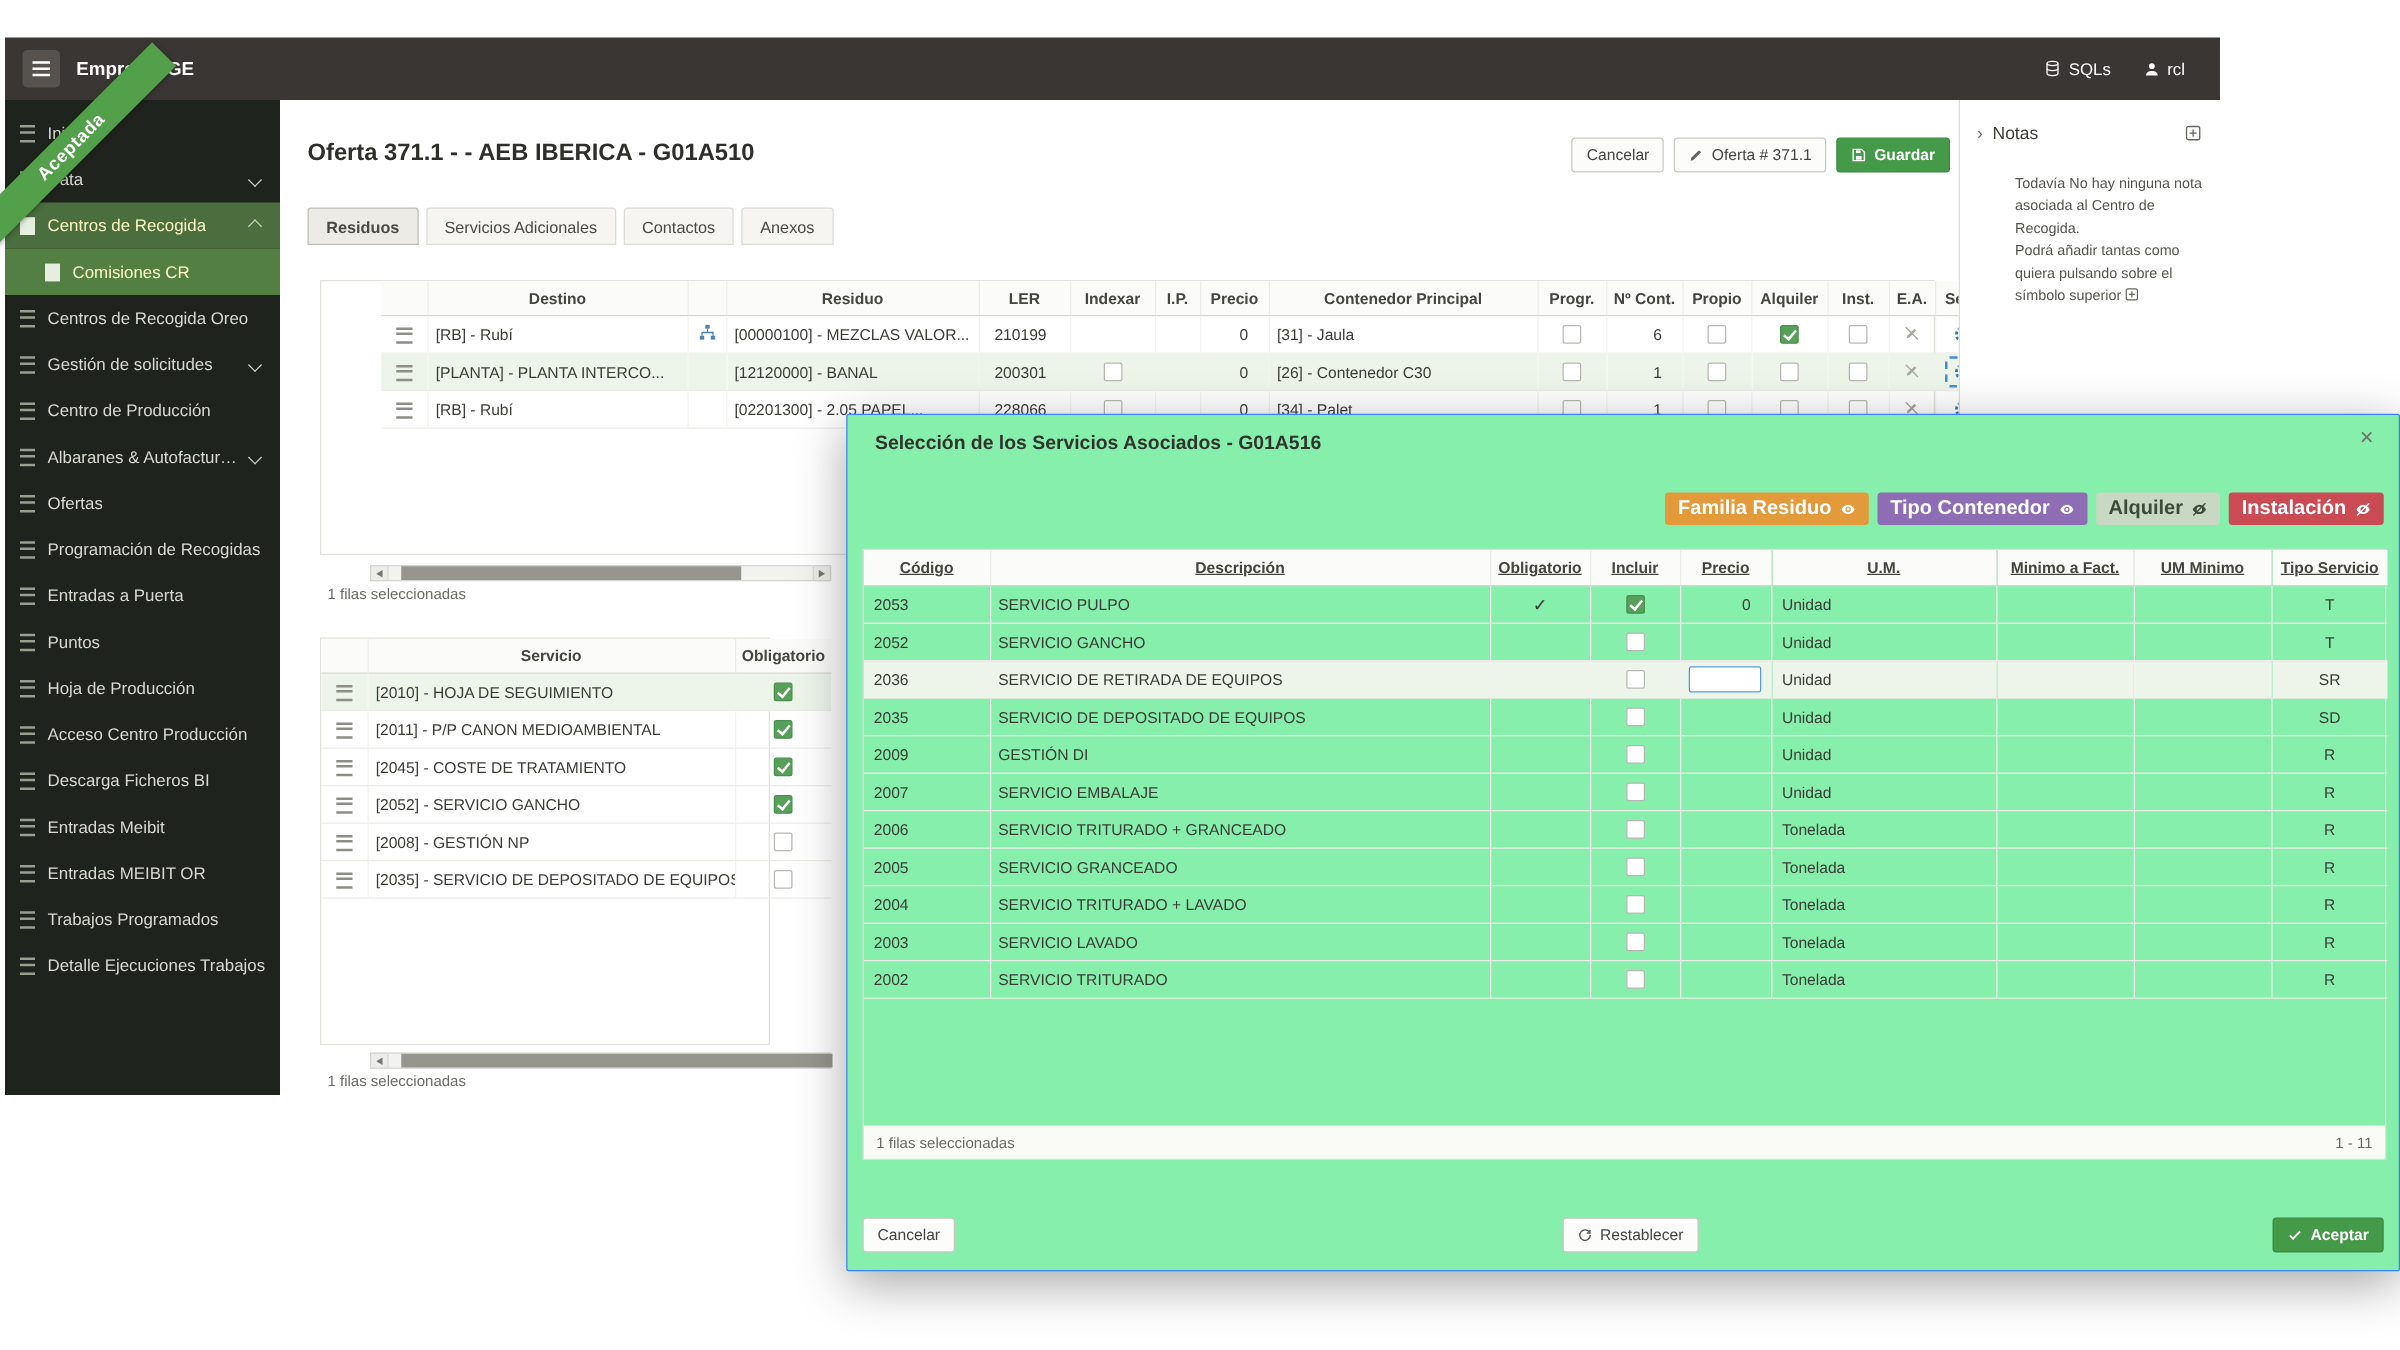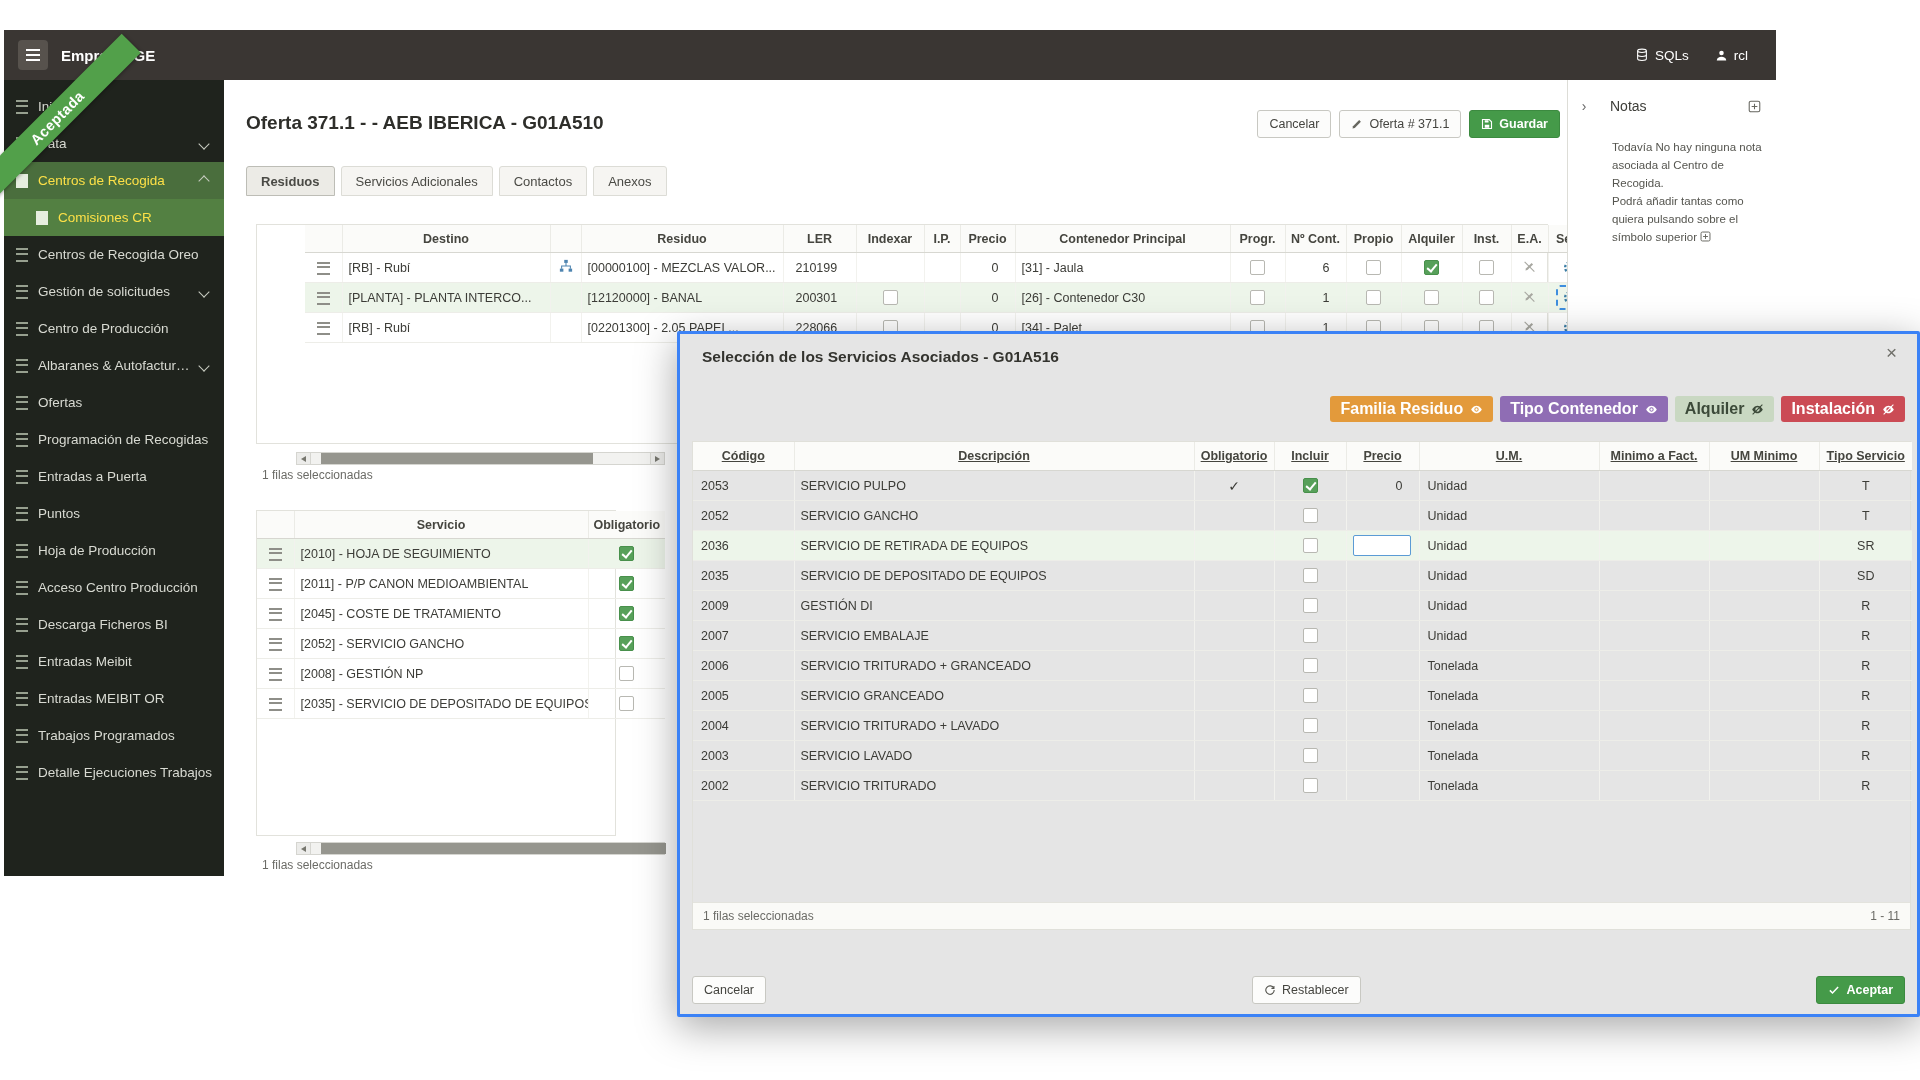--- a/index.html
+++ b/index.html
@@ -16,21 +16,21 @@
 
   
   .ribbon{position:absolute;left:-48px;top:104px;width:210px;height:27px;background:#52A04A;color:#fff;
     display:flex;align-items:center;justify-content:center;font-size:14.5px;font-weight:bold;letter-spacing:.5px;
     transform:rotate(-45deg);z-index:30;box-shadow:0 1px 4px rgba(0,0,0,.35);}
 
   
   .sidebar{position:absolute;left:4px;top:80px;width:220px;height:796px;background:#1F231D;z-index:20;padding-top:8px;box-sizing:border-box;}
   .nav-item{display:flex;align-items:center;height:37px;padding-left:12px;gap:10px;color:#D8DAD2;font-size:13.5px;cursor:pointer;white-space:nowrap;overflow:hidden;}
   .nav-item.sub{padding-left:32px;}
-  .nav-item.active{background:#4A6E3D;color:#fde047;text-align:right;}
+  .nav-item.active{background:#4A6E3D;color:#fef9c3;text-align:right;}
   .nav-item.sub.active{background:#538042;}
   .nav-ico{flex:0 0 12px;display:inline-block;width:12px;height:10px;border-top:2px solid #97A08F;border-bottom:2px solid #97A08F;position:relative;}
   .nav-ico::after{content:"";position:absolute;left:0;right:0;top:3px;height:2px;background:#97A08F;}
   .nav-item.active .nav-ico,.nav-item.active .nav-ico::after{border-color:#E6EEDF;background:#E6EEDF;}
   .chev{flex:0 0 7px;width:7px;height:7px;border-right:1.6px solid #C8CCC2;border-bottom:1.6px solid #C8CCC2;transform:rotate(45deg);margin-left:auto;margin-right:16px;}
   .chev.up{transform:rotate(-135deg);}
   .nav-label{overflow:hidden;text-overflow:ellipsis;}
 
   
   .page-title{position:absolute;left:246px;top:112px;font-size:19px;font-weight:bold;color:#2E2E2A;z-index:5;}
@@ -75,27 +75,27 @@
   .arr-l{width:0;height:0;border-style:solid;border-width:3.5px 5px 3.5px 0;border-color:transparent #77776F transparent transparent;}
   .arr-r{width:0;height:0;border-style:solid;border-width:3.5px 0 3.5px 5px;border-color:transparent transparent transparent #77776F;}
   .sb-track{flex:1;background:#F2F2F0;border-top:1px solid #D5D5D0;border-bottom:1px solid #D5D5D0;position:relative;cursor:pointer;}
   .sb-thumb{position:absolute;top:0;bottom:0;background:#96968F;}
   .grid-footer{position:absolute;font-size:12px;color:#6B6B66;z-index:5;}
 
   
   .notas{position:absolute;left:1567px;top:80px;width:208px;height:796px;background:#fff;border-left:1px solid #DDDDD7;box-sizing:border-box;z-index:6;}
   .notas-head{display:flex;align-items:center;padding:16px 14px 0 6px;}
   .notas-collapse{width:20px;height:20px;border:none;background:transparent;color:#666;font-size:14px;cursor:pointer;padding:0;}
-  .notas-title{font-size:14px;color:#3D3D38;margin-left:16px;}
+  .notas-title{font-size:14px;color:#3D3D38;margin-left:0;}
   .notas-add{margin-left:auto;background:transparent;border:none;cursor:pointer;padding:0;display:flex;}
   .notas-body{margin:22px 20px 0 44px;font-size:11.5px;color:#55554F;line-height:18px;}
   .note-line{white-space:nowrap;}
 
   
-  .modal{position:absolute;left:677px;top:331px;width:1243px;height:686px;background:#e5e5e5;border:3px solid #3b82f6;border-radius:2px;
+  .modal{position:absolute;left:677px;top:331px;width:1243px;height:686px;background:#86efac;border:1px solid #3b82f6;border-radius:2px;
     box-shadow:0 10px 40px rgba(0,0,0,.35);z-index:100;box-sizing:border-box;}
   .modal-title{position:absolute;left:22px;top:14px;font-size:15.5px;font-weight:bold;color:#33332E;}
   .modal-close{position:absolute;right:14px;top:8px;background:transparent;border:none;font-size:19px;color:#6F6F69;cursor:pointer;line-height:1;}
   .filter-row{position:absolute;right:12px;top:62px;display:flex;gap:7px;}
   .fbtn{display:inline-flex;align-items:center;gap:7px;height:26px;padding:0 10px;border:none;border-radius:3px;font-size:16px;font-weight:bold;cursor:pointer;font-family:"Liberation Sans",sans-serif;}
   .modal-grid-box{position:absolute;left:12px;top:107px;width:1219px;height:489px;border:1px solid #E0E0DA;box-sizing:border-box;}
   .modal-grid-box .ghead th{height:28px;text-decoration:underline;}
   .mg-footer{position:absolute;left:0;right:0;bottom:0;height:27px;background:#FAFAF7;border-top:1px solid #E3E3DD;display:flex;align-items:center;font-size:12px;color:#6B6B66;padding:0 10px;box-sizing:border-box;}
   .mg-footer .right{margin-left:auto;}
   .modal-cancel{position:absolute;left:12px;top:642px;}

